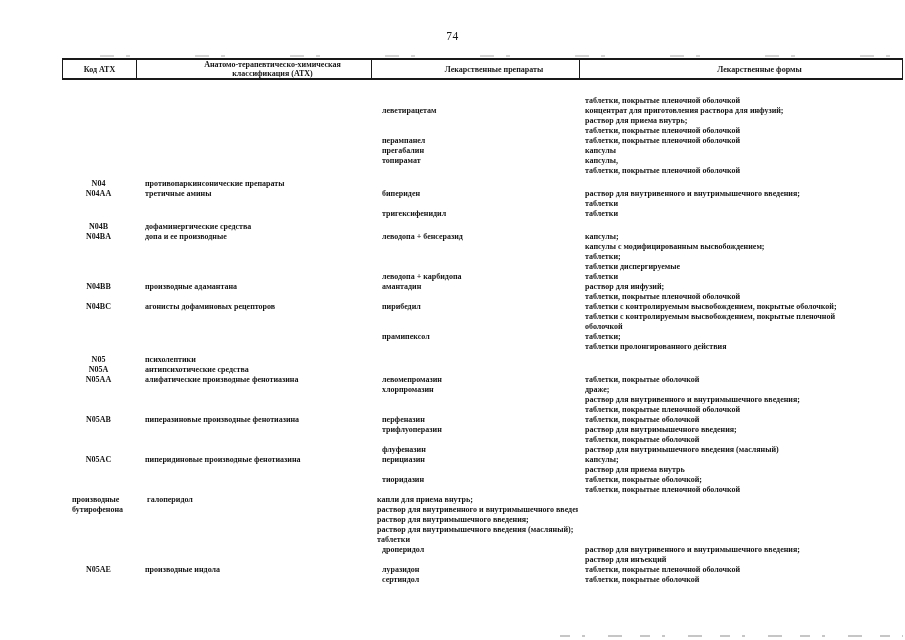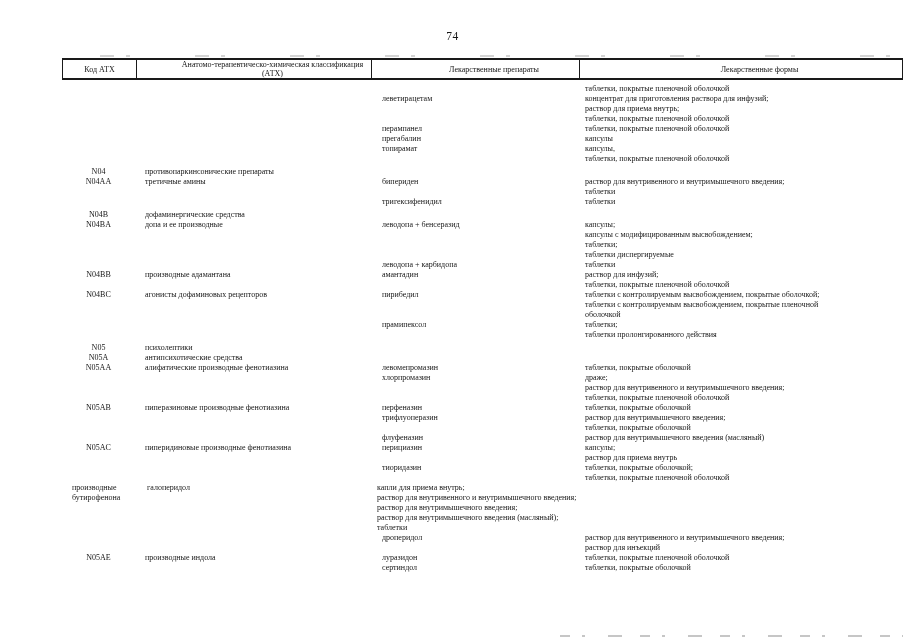--- a/index.html
+++ b/index.html
@@ -19,41 +19,42 @@
     position: absolute;
     top: 30px; left: 0; right: 0;
     text-align: center;
     font-size: 11.5px;
     letter-spacing: 0.5px;
   }
   .atx-table {
     position: absolute;
     left: 62px; top: 58px;
     width: 841px;
+    font-weight: bold;
   }
   .thead {
     display: grid;
     grid-template-columns: 73px 235px 208px 1fr;
     border-top: 2px solid var(--border, #1a1a1a);
     border-bottom: 2px solid var(--border, #1a1a1a);
     border-left: 1px solid var(--border, #1a1a1a);
     border-right: 1px solid var(--border, #1a1a1a);
     height: 22px;
   }
   .th {
     display: flex;
     align-items: center;
     justify-content: center;
     text-align: center;
     font-size: 8px;
     line-height: 9px;
     padding: 0 4px;
   }
   .th + .th { border-left: 1px solid var(--border, #1a1a1a); padding-left: 41px; }
-  .tbody { padding-top: 4px; }
+  .tbody { padding-top: 16px; }
   .row {
     display: grid;
     grid-template-columns: 73px 235px 208px 1fr;
     font-size: 8px;
     line-height: 10px;
   }
   .row.gap { margin-top: 3px; }
   .cell { overflow: hidden; }
   .cell.code { text-align: center; }
   .cell.cls  { padding-left: 10px; }

